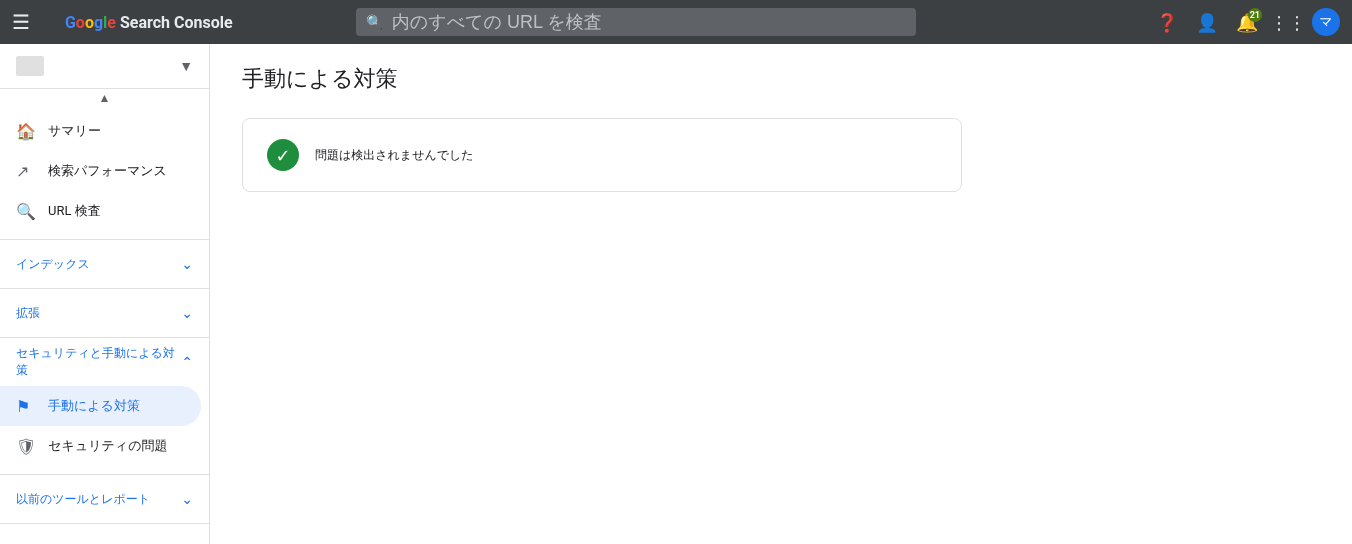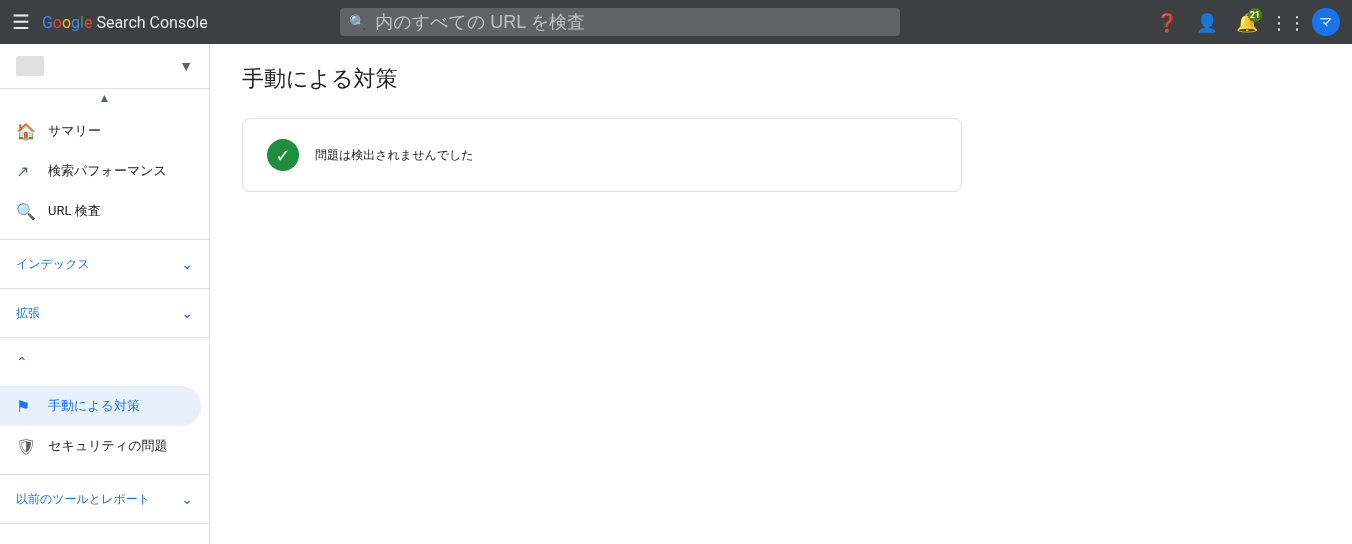--- a/index.html
+++ b/index.html
@@ -11,21 +11,21 @@
       align-items: center;
       background: #3c4043;
       height: 44px;
       padding: 0 12px;
       gap: 12px;
       position: fixed;
       top: 0; left: 0; right: 0;
       z-index: 100;
     }
     .nav-menu-icon { color: #e8eaed; font-size: 20px; cursor: pointer; display: flex; align-items: center; }
-    .nav-logo { display: flex; align-items: flex-start; gap: 6px; color: #e8eaed; font-size: 16px; font-weight: 400; white-space: nowrap; }
+    .nav-logo { display: flex; align-items: flex-start; gap: 6px; color: #e8eaed; font-size: 16px; font-weight: 700; white-space: nowrap; margin-left: 23px; }
     .logo-g { color: #4285f4; }
     .logo-o1 { color: #ea4335; }
     .logo-o2 { color: #fbbc04; }
     .logo-g2 { color: #4285f4; }
     .logo-l { color: #34a853; }
     .logo-e { color: #ea4335; }
     .nav-search {
       flex: 1;
       max-width: 560px;
       height: 28px;
@@ -252,20 +252,21 @@
     <div class="sidebar-divider"></div>
 
     <div class="sidebar-section-header">
       <span class="section-label">拡張</span>
       <span class="expand-icon">⌄</span>
     </div>
 
     <div class="sidebar-divider"></div>
 
     <div class="sidebar-section-header">
+      <span class="section-label">セキュリティと手動による対策</span>
       <span class="expand-icon">⌃</span>
     </div>
 
     <div class="sidebar-section">
       <div class="sidebar-item active">
         <span class="item-icon">⚑</span>
         <span>手動による対策</span>
       </div>
       <div class="sidebar-item">
         <span class="item-icon">🛡</span>

